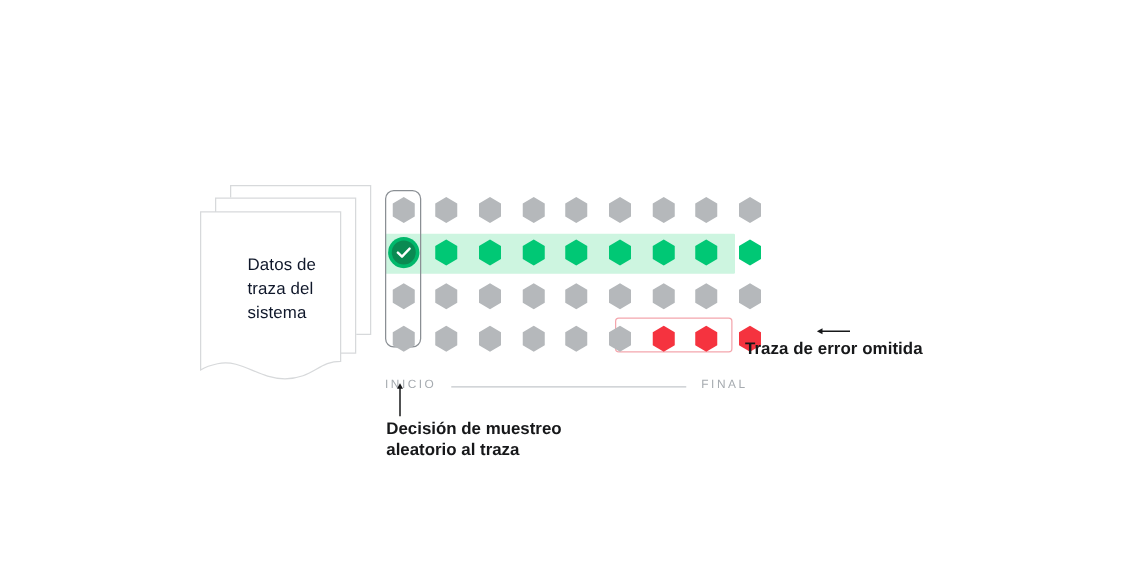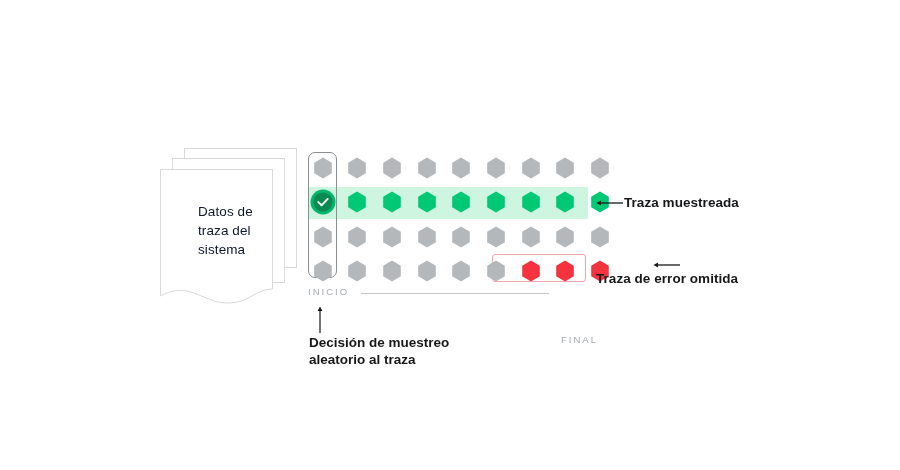--- a/index.html
+++ b/index.html
@@ -133,34 +133,34 @@
   .check-node {
     position: absolute;
     width: 26px;
     height: 26px;
   }
 
   
   .axis {
     position: absolute;
     left: 308px;
-    top: 286px;
+    top: 302px;
     width: 290px;
     height: 16px;
   }
   .axis-text {
     position: absolute;
     top: 0px;
     font-size: 9.5px;
     letter-spacing: 2px;
     color: #a6abb0;
     font-family: "Liberation Sans", sans-serif;
   }
   .axis-text.start { left: 0px; }
-  .axis-text.end   { right: 0px; margin-top: 48px; }
+  .axis-text.end   { right: 0px; }
   .axis-line {
     position: absolute;
     left: 53px;
     right: 49px;
     top: 7px;
     height: 1px;
     background: #c4c8cb;
   }
 
   
@@ -419,27 +419,20 @@
         </div>
       </div>
   </div>
 
   <div class="axis">
     <span class="axis-text start">INICIO</span>
     <span class="axis-line"></span>
     <span class="axis-text end">FINAL</span>
   </div>
 
-  <div class="callout" id="callout-sampled">
-    <svg class="callout-arrow" viewBox="0 0 28 12">
-      <line x1="3" y1="6" x2="27" y2="6" stroke="#17181a" stroke-width="1.3"></line>
-      <path d="M0.5,6 L5,3.6 L5,8.4 Z" fill="#17181a"></path>
-    </svg>
-    <span class="callout-label">Traza muestreada</span>
-  </div>
 
   <div class="callout" id="callout-error">
     <svg class="callout-arrow" viewBox="0 0 28 12">
       <line x1="3" y1="6" x2="27" y2="6" stroke="#17181a" stroke-width="1.3"></line>
       <path d="M0.5,6 L5,3.6 L5,8.4 Z" fill="#17181a"></path>
     </svg>
     <span class="callout-label">Traza de error omitida</span>
   </div>
 
   <div class="bottom-note">

